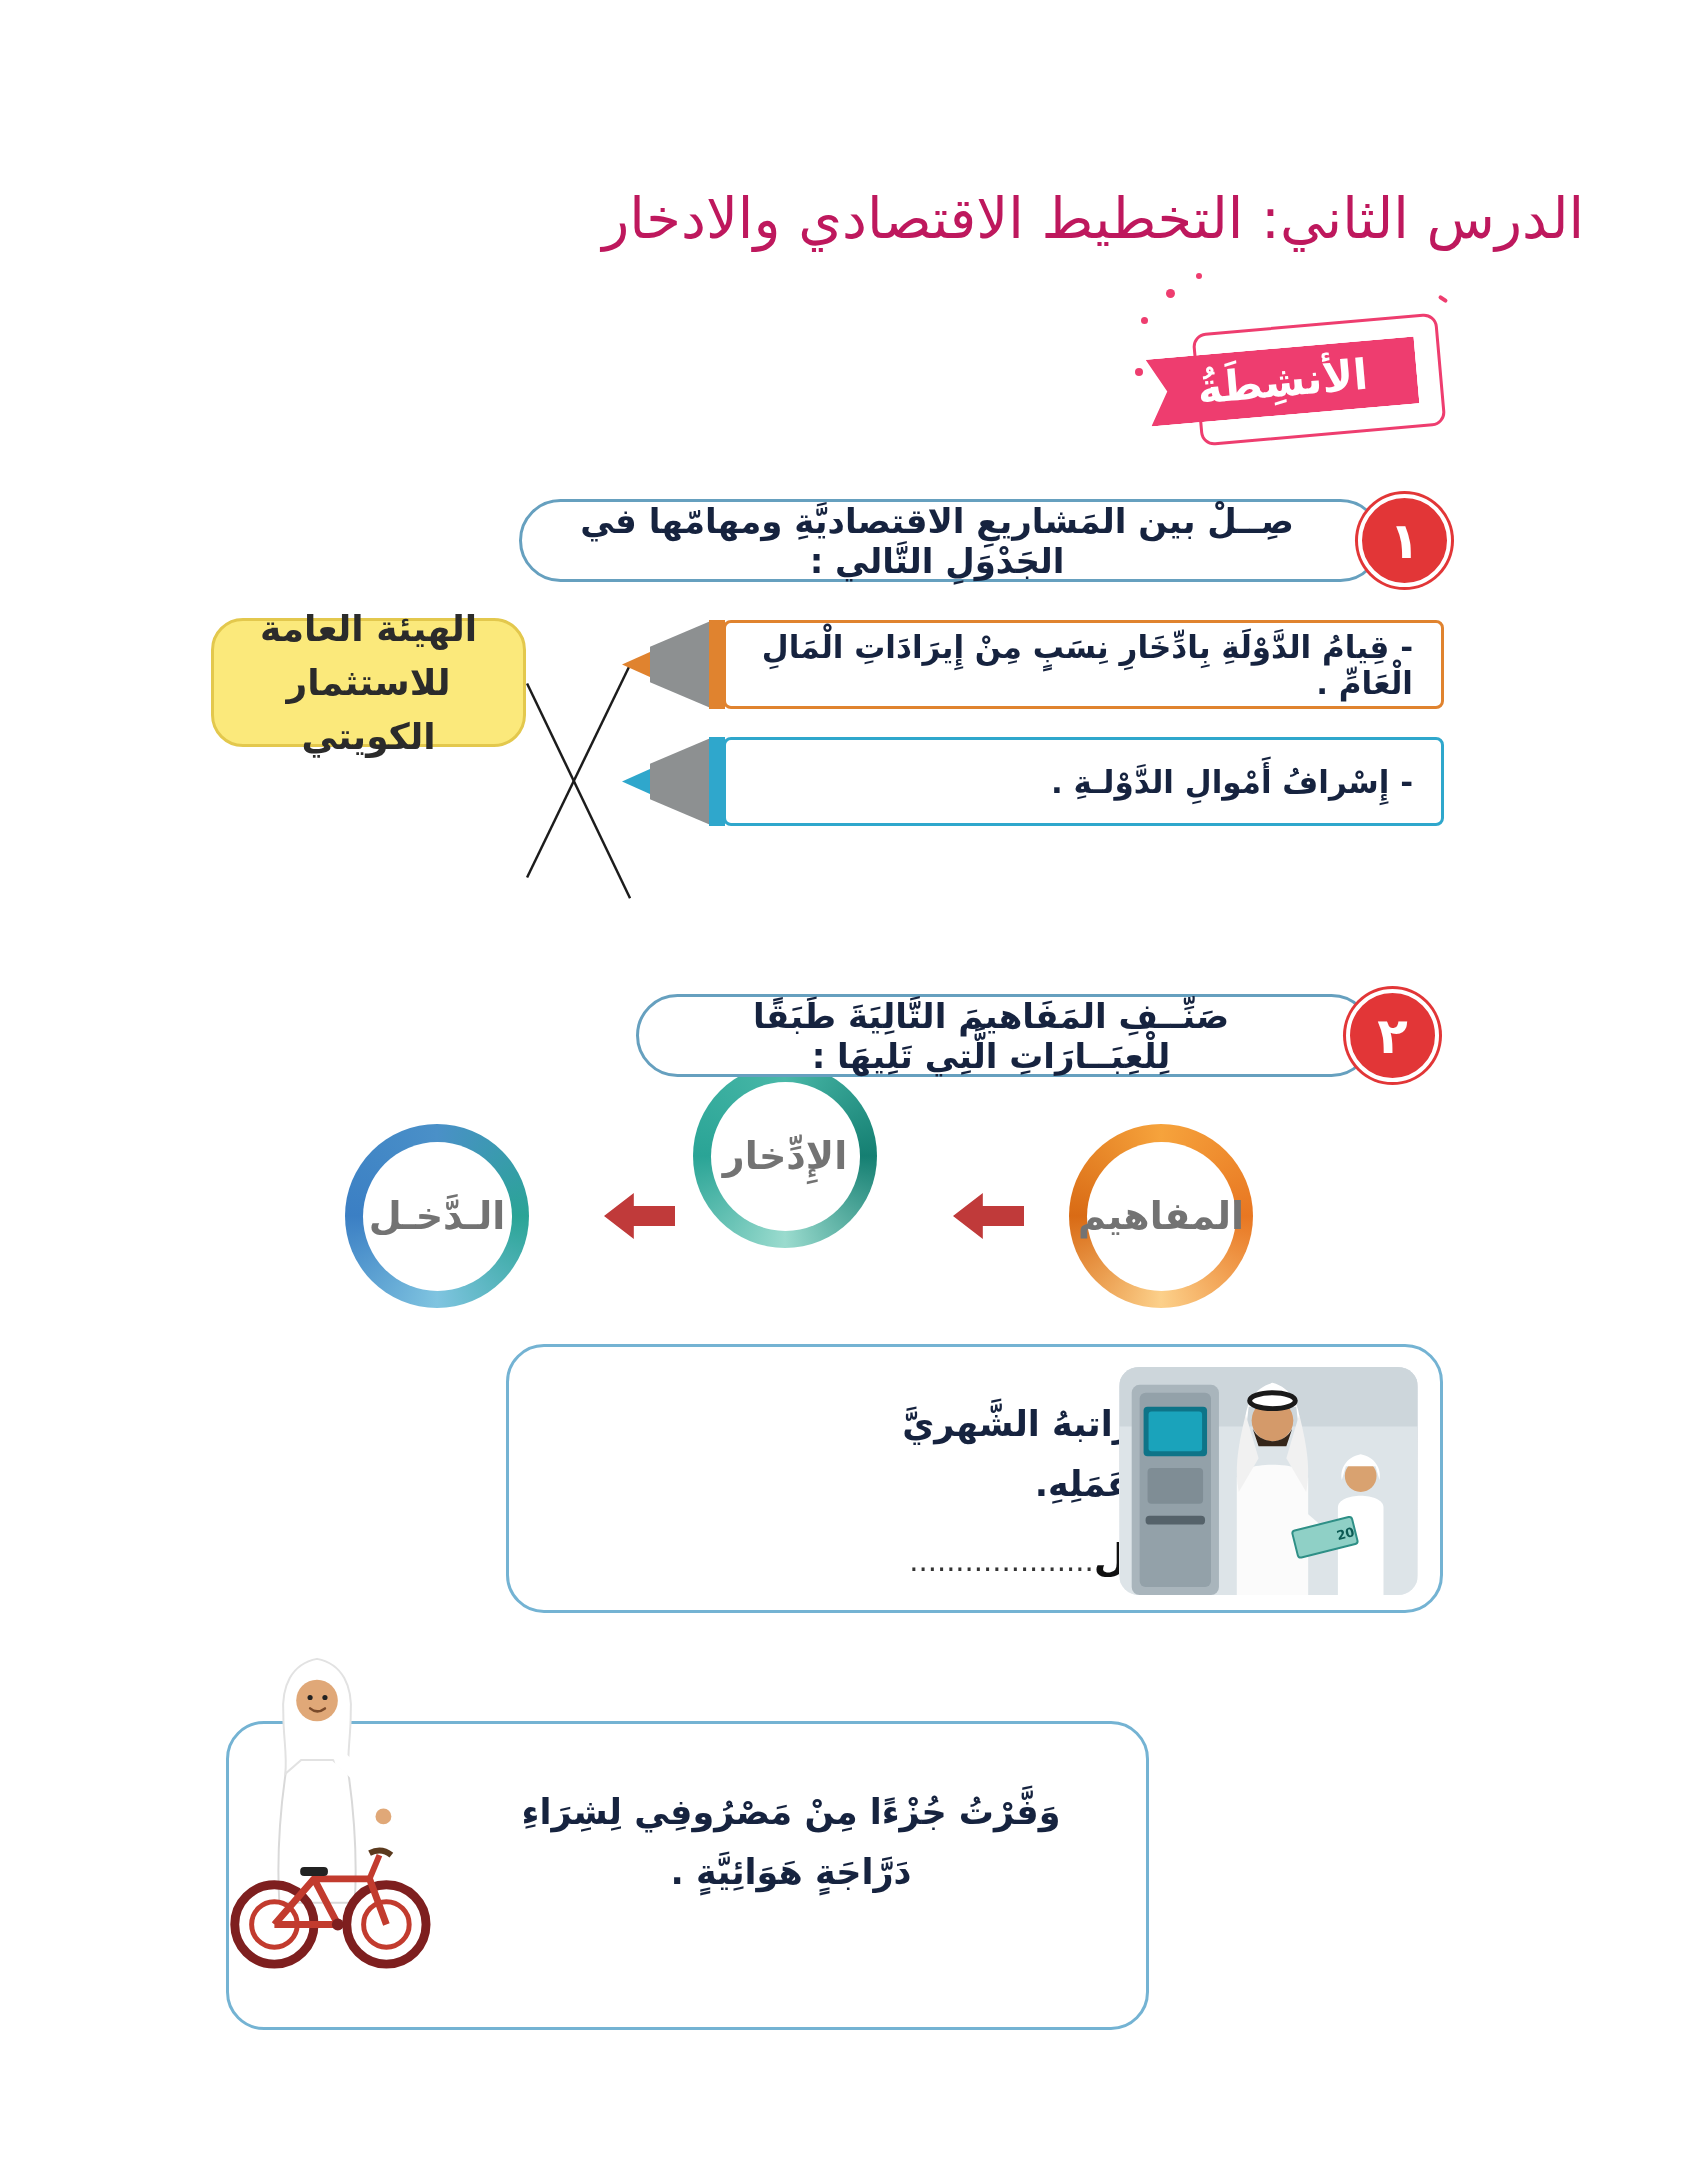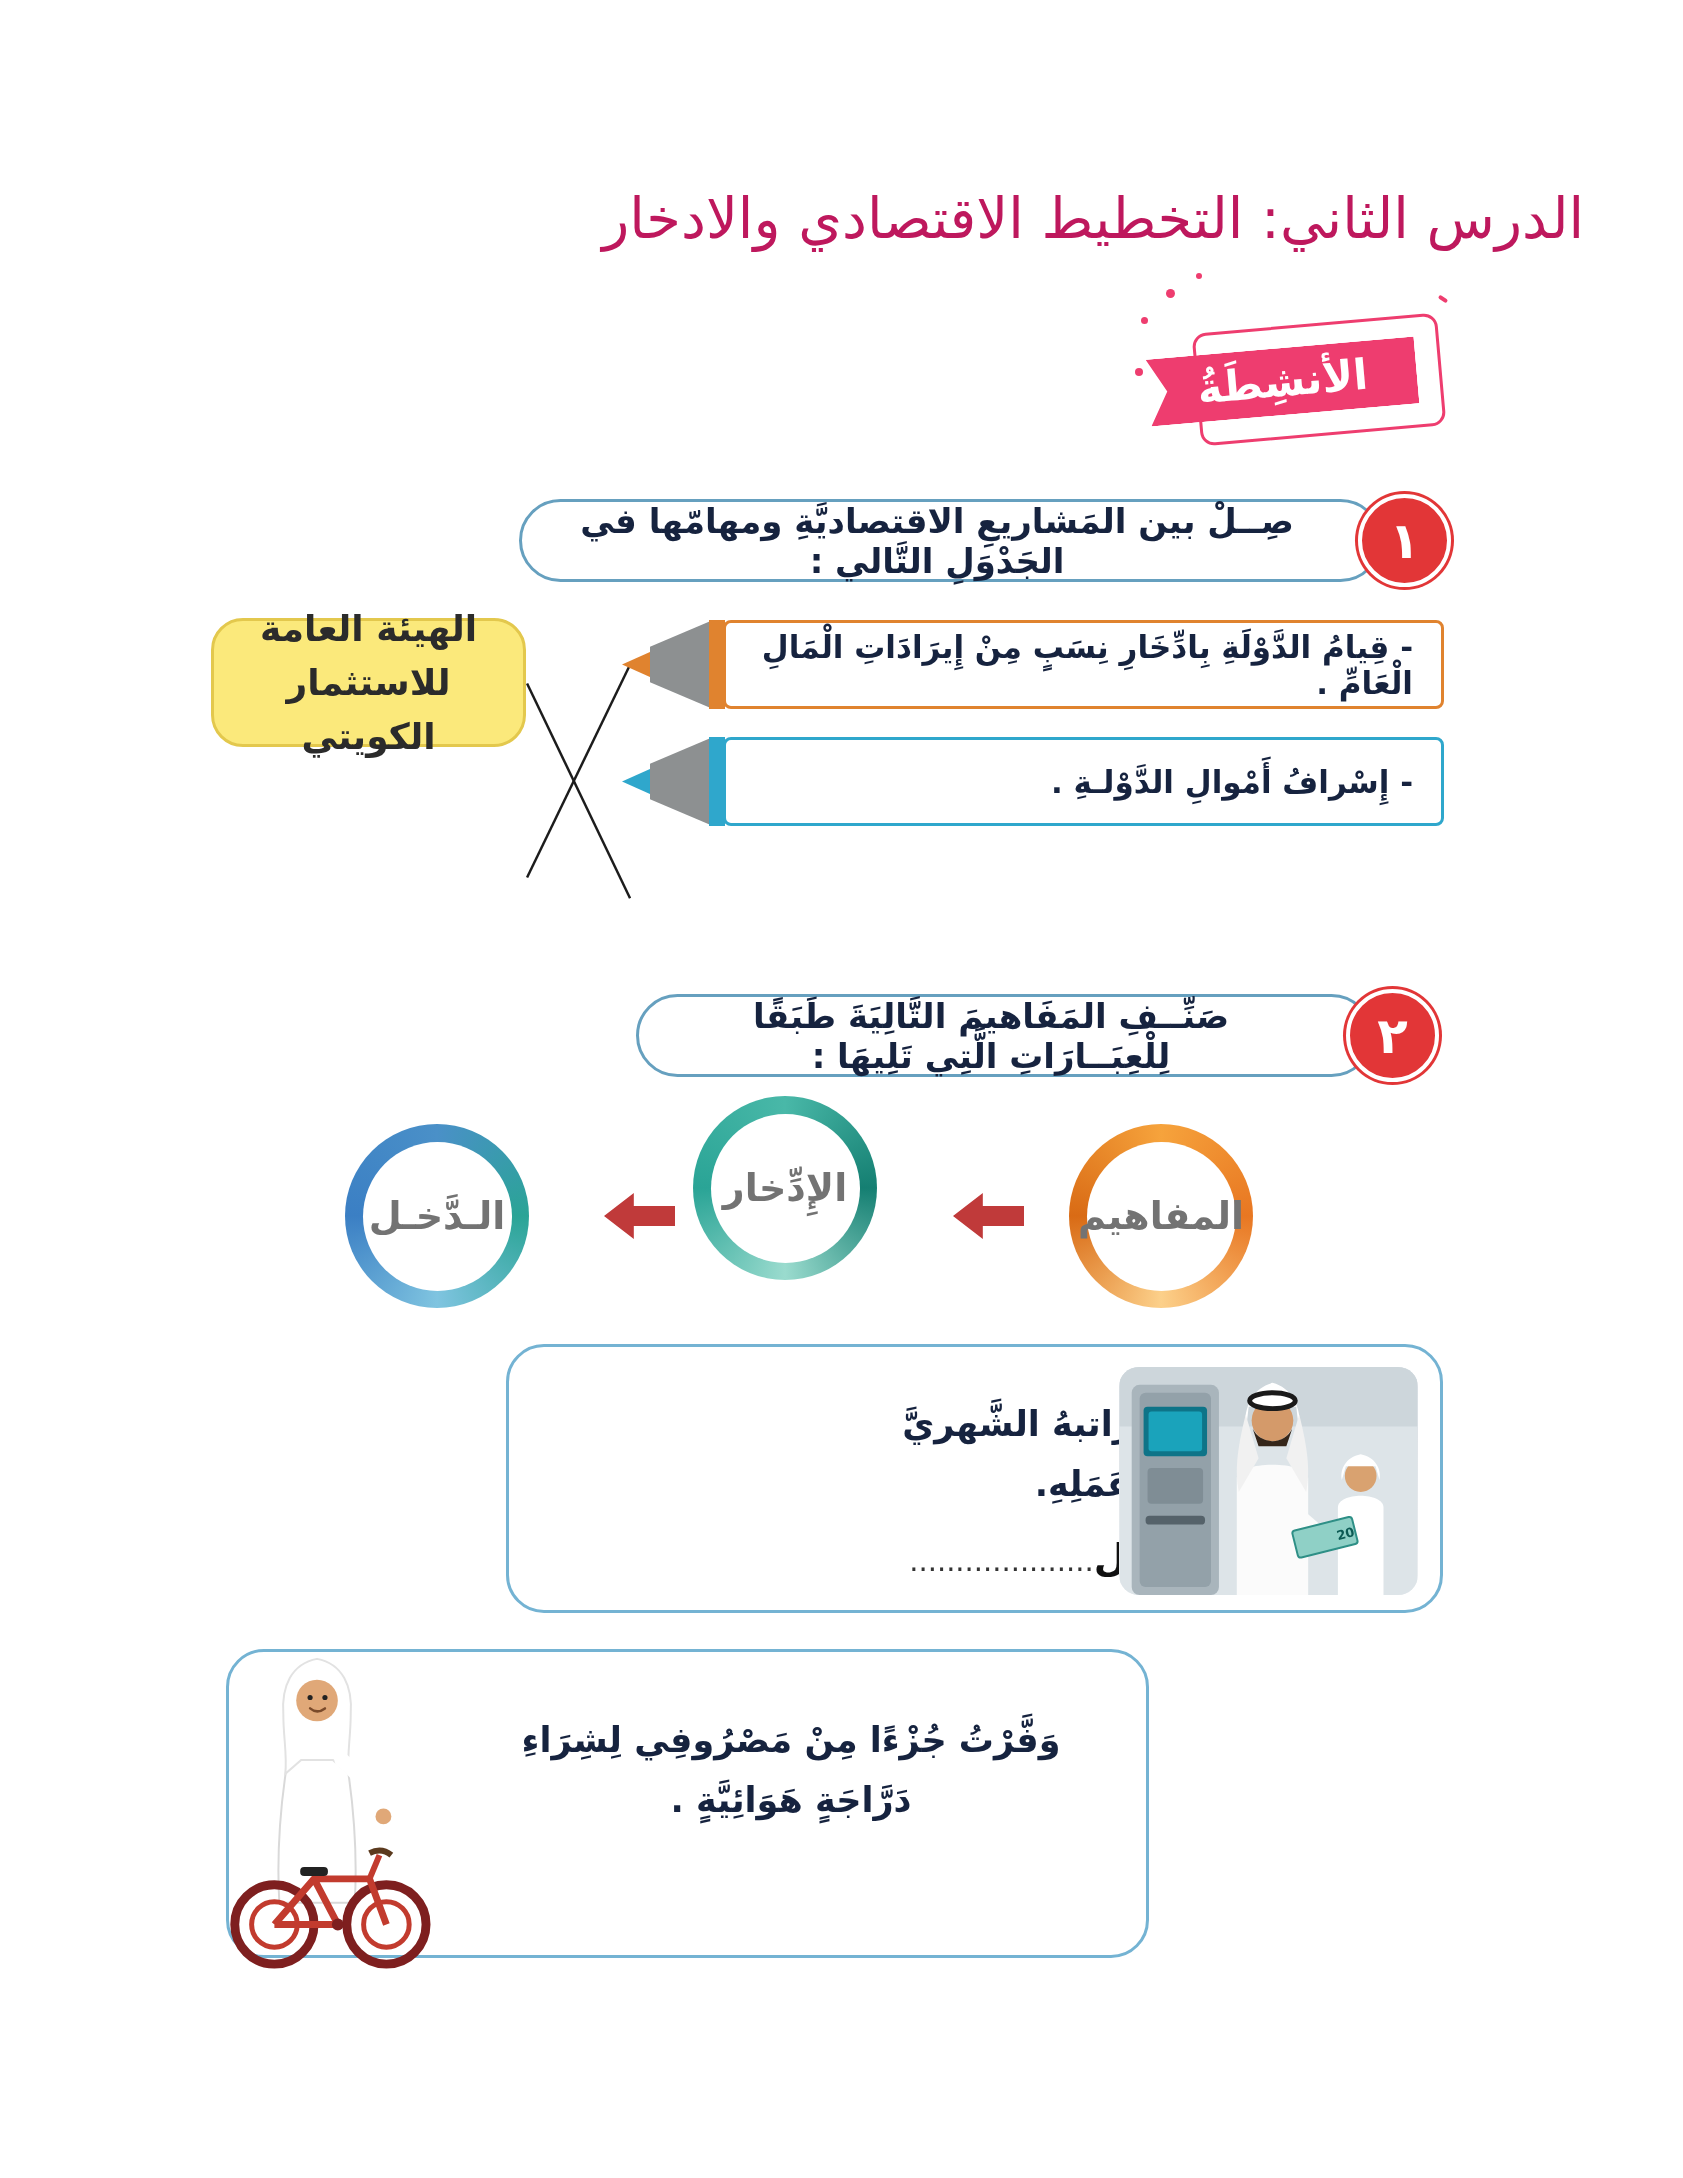--- a/index.html
+++ b/index.html
@@ -65,32 +65,32 @@
   #pencil3 .p-body { border-color:#9c4f9e; } #pencil3 .p-band, #pencil3 .p-tip { background:#9c4f9e; }
 
   
   .ring { position:absolute; width:184px; height:184px; border-radius:50%;
     display:flex; align-items:center; justify-content:center; }
   .ring-inner { width:149px; height:149px; border-radius:50%; background:#fff;
     display:flex; align-items:center; justify-content:center; font-size:38px; font-weight:bold;
     color:#737373; direction:rtl; }
   #ring-concepts { left:1069px; top:1124px;
     background:conic-gradient(#f6a33c,#e87722,#fcd08a,#d96b15,#f6a33c);text-align:right; }
-  #ring-saving { left:693px; top:1096px;
+  #ring-saving { left:693px; top:1064px;
     background:conic-gradient(#49b8a8,#157f72,#9adbce,#2aa496,#49b8a8);text-align:right; }
   #ring-income { left:345px; top:1124px;
     background:conic-gradient(#4a90c8,#2aa496,#7fc4e0,#3b7fc4,#4a90c8); }
   .arrow-left { position:absolute; width:71px; height:46px; background:#c03a3a; top:1193px;
     clip-path:polygon(0 50%, 42% 0, 42% 28%, 100% 28%, 100% 72%, 42% 72%, 42% 100%); }
   #arrow1 { left:953px; } #arrow2 { left:604px; }
 
   
   .statement-card { position:absolute; background:#fff; border:3px solid #74b3d3; border-radius:38px; }
   #card1 { left:506px; top:1344px; width:937px; height:269px; }
-  #card2 { left:226px; top:1649px; width:923px; height:309px; }
+  #card2 { left:226px; top:1721px; width:923px; height:309px; }
   .stmt-block { position:absolute; text-align:center; direction:rtl; }
   #card1 .stmt-block { right:35px; left:347px; top:48px; }
   #card2 .stmt-block { right:45px; left:252px; top:59px; }
   .stmt-text { font-size:35px; font-weight:bold; color:#16233f; line-height:1.7; }
   .answer-line { margin-top:22px; font-size:29px; color:#333; letter-spacing:1px; white-space:nowrap; }
   .answer-word { font-size:38px; font-weight:bold; color:#101010; }
 
   .atm-photo { position:absolute; right:22px; top:20px; width:299px; height:228px;
     border-radius:20px; overflow:hidden; background:linear-gradient(180deg,#d7dde2,#eef1f3); }
   .boy-bike { position:absolute; left:203px; top:1643px; width:233px; height:332px; z-index:3; }

